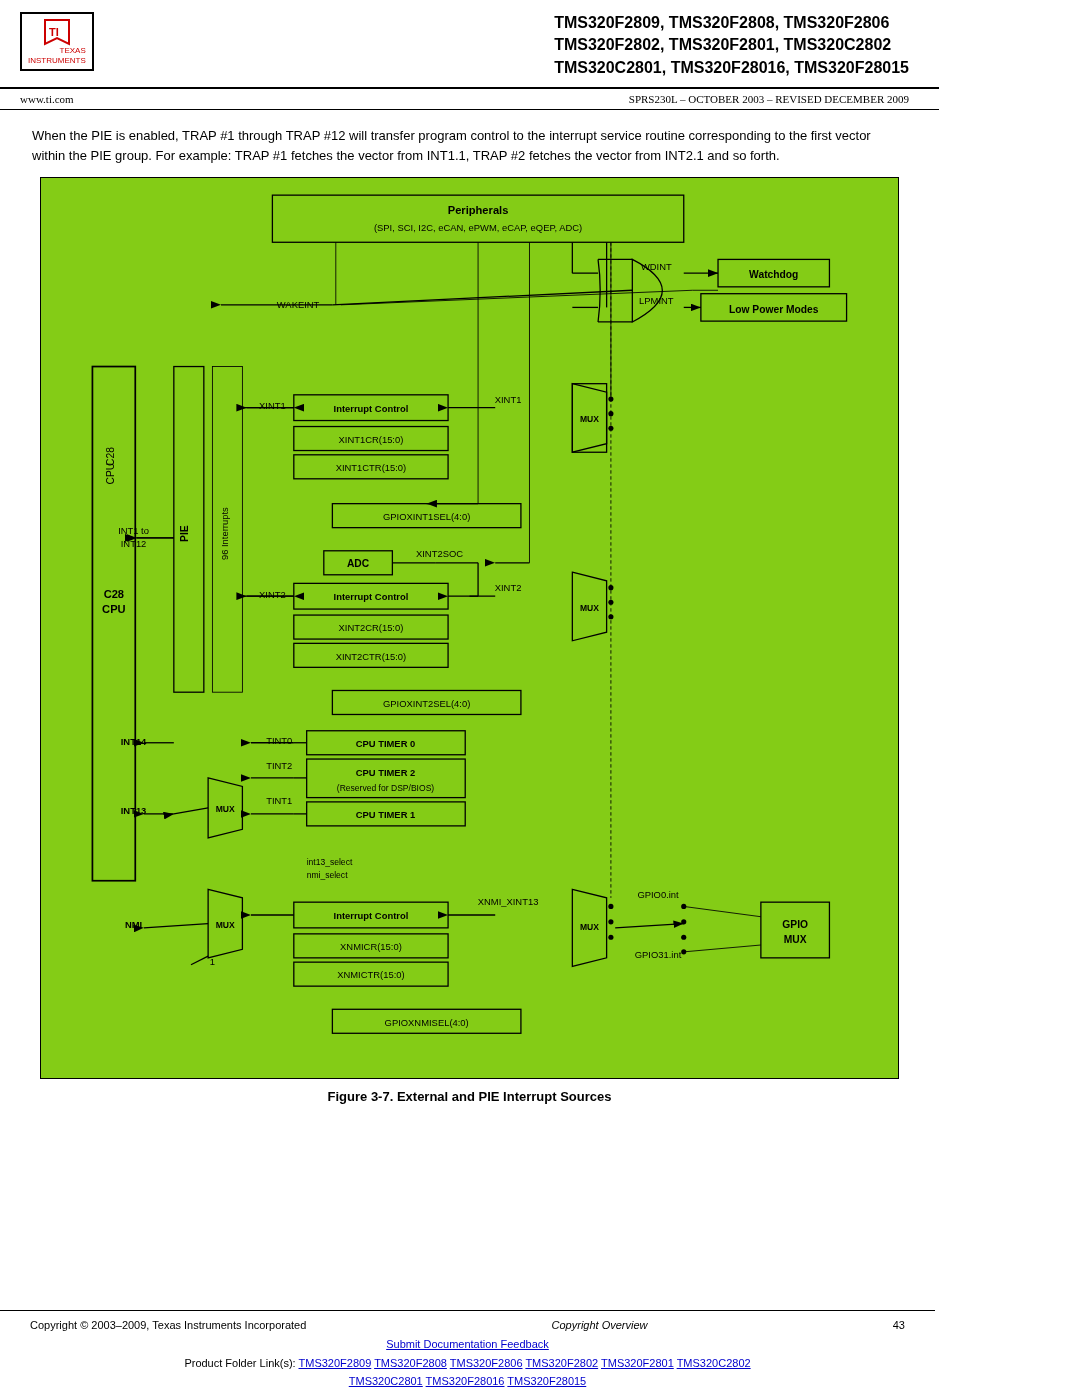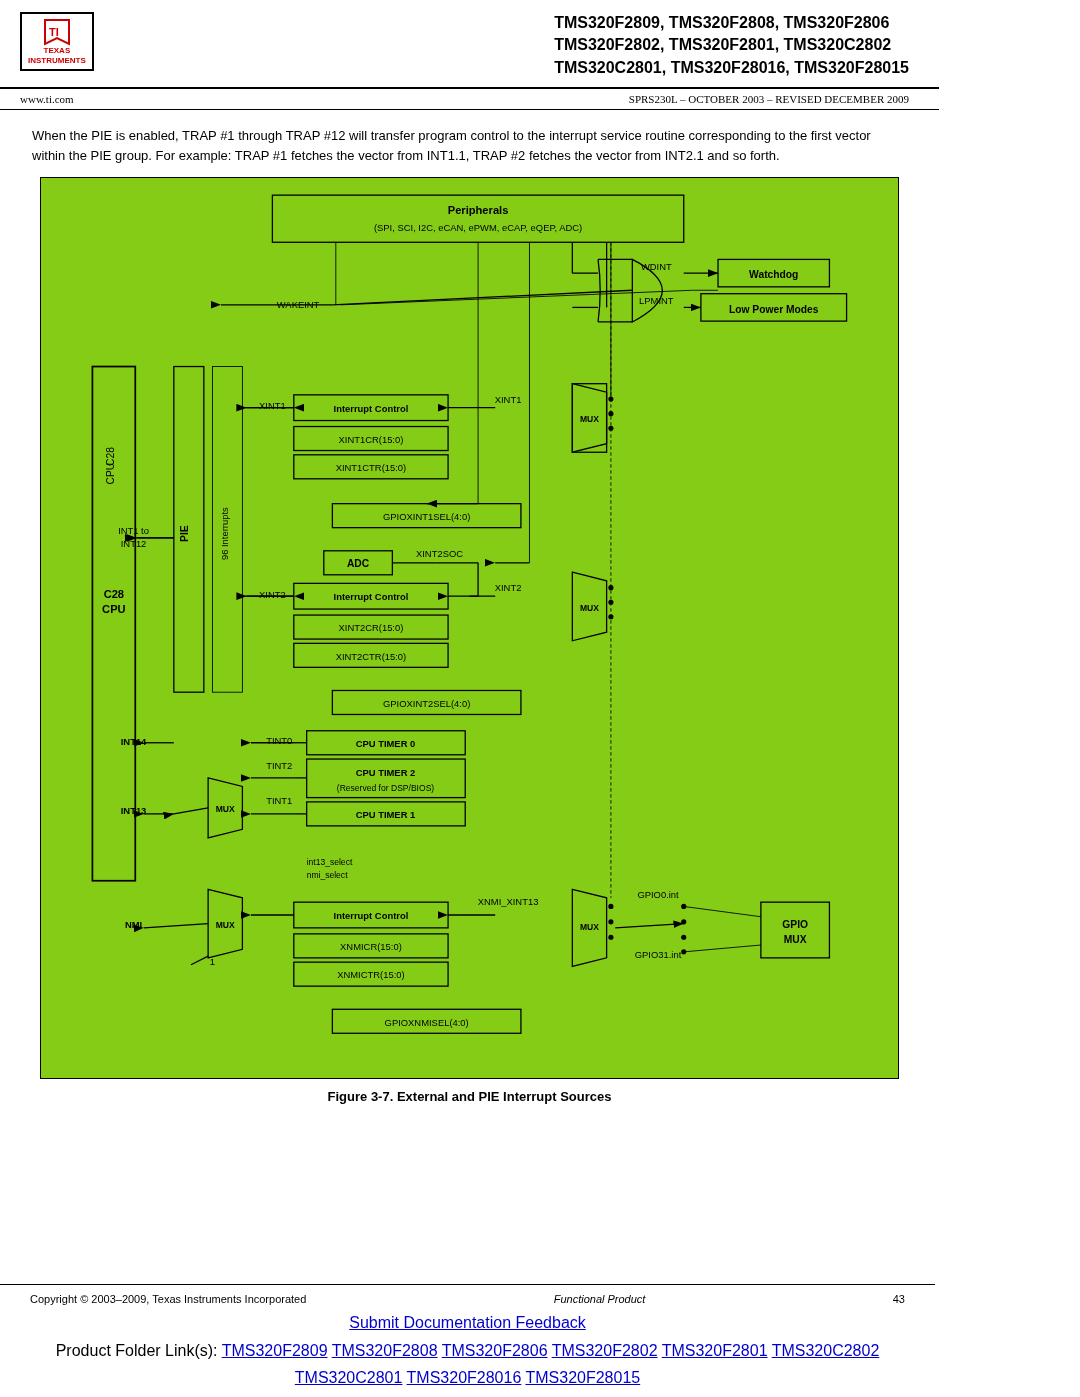--- a/index.html
+++ b/index.html
@@ -86,21 +86,21 @@
       padding: 8px 30px 6px 30px;
     }
     .footer-top {
       display: flex;
       justify-content: space-between;
       font-size: 11px;
       margin-bottom: 4px;
     }
     .footer-links {
       text-align: center;
-      font-size: 16px;
+      font-size: 11px;
       line-height: 1.7;
     }
     .footer-links a, .footer-link {
       color: #0000cc;
       text-decoration: underline;
       cursor: pointer;
     }
   </style>
 </head>
 <body>
@@ -111,21 +111,21 @@
     <div class="logo-area">
       <div class="logo-box">
         <div style="display:flex;align-items:center;gap:2px;">
 
           <svg width="28" height="28" viewBox="0 0 28 28">
             <rect x="0" y="0" width="28" height="28" fill="none"></rect>
             <polygon points="2,2 2,26 14,20 26,26 26,2" fill="none" stroke="#cc0000" stroke-width="2"></polygon>
             <text x="6" y="18" font-size="11" font-weight="bold" fill="#cc0000">TI</text>
           </svg>
         </div>
-        <div style="font-size:8px;font-weight:bold;color:#cc0000;line-height:1.2;text-align:center;">TEXAS<br>INSTRUMENTS</div>
+        <div style="font-size:8px;font-weight:normal;color:#cc0000;line-height:1.2;text-align:right;">TEXAS<br>INSTRUMENTS</div>
       </div>
     </div>
     <div class="header-title">
       <div class="main-title">
         <div>TMS320F2809, TMS320F2808, TMS320F2806</div>
         <div>TMS320F2802, TMS320F2801, TMS320C2802</div>
         <div>TMS320C2801, TMS320F28016, TMS320F28015</div>
       </div>
     </div>
   </div>
@@ -374,21 +374,21 @@
 
       <line x1="155" y1="420" x2="110" y2="420" stroke="#000" stroke-width="1.5" marker-end="url(#arrowhead-left)"></line>
     </svg>
   </div>
 
   <div class="figure-caption">Figure 3-7. External and PIE Interrupt Sources</div>
 
   <div class="footer">
     <div class="footer-top">
       <span>Copyright © 2003–2009, Texas Instruments Incorporated</span>
-      <span style="font-style:italic;">Functional Product</span>
+      <span style="font-style:italic;">Copyright Overview</span>
       <span>43</span>
     </div>
     <div class="footer-links">
       <span class="footer-link">Submit Documentation Feedback</span><br>
       <span>Product Folder Link(s):</span>
       <span class="footer-link"> TMS320F2809</span>
       <span class="footer-link"> TMS320F2808</span>
       <span class="footer-link"> TMS320F2806</span>
       <span class="footer-link"> TMS320F2802</span>
       <span class="footer-link"> TMS320F2801</span>

